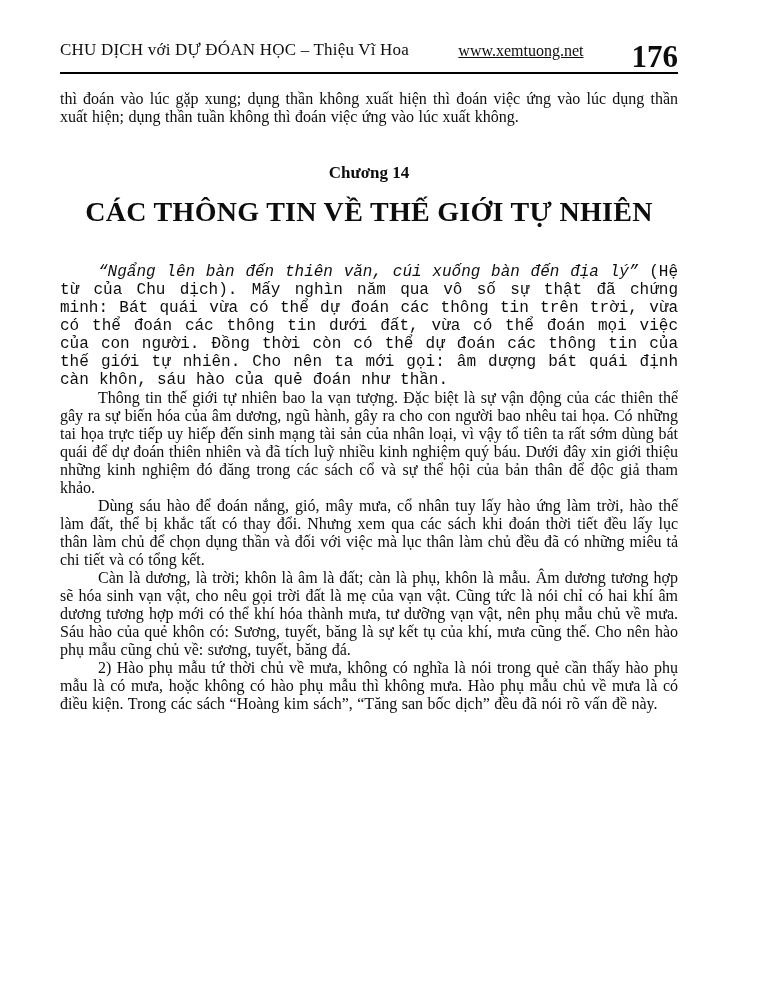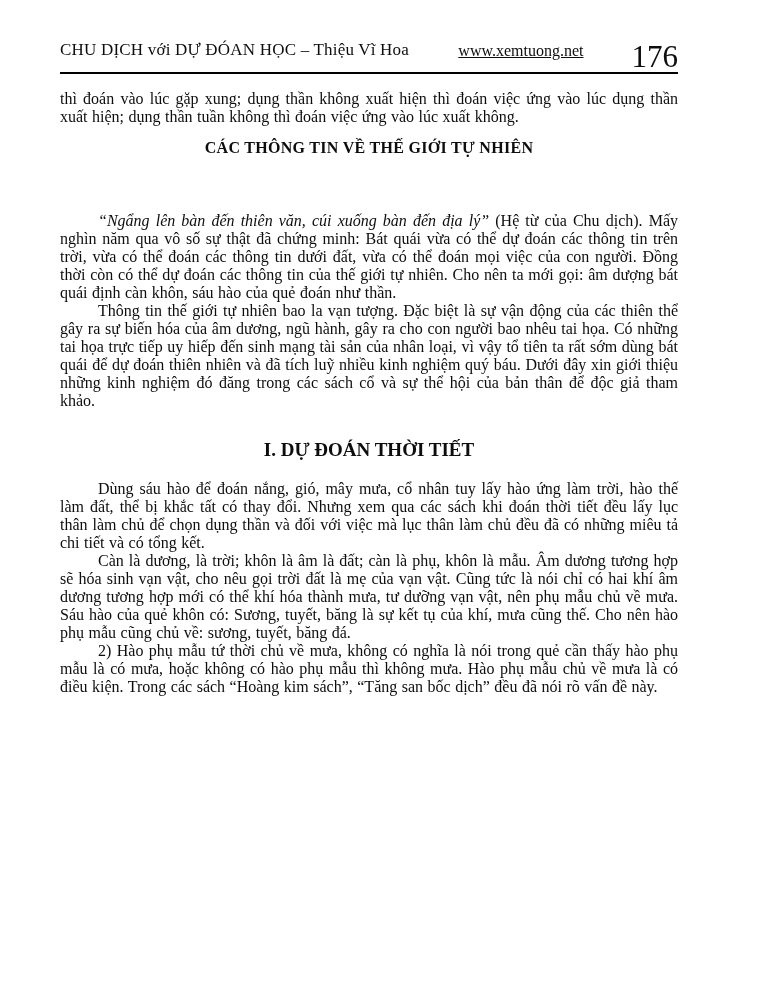--- a/index.html
+++ b/index.html
@@ -34,21 +34,21 @@
   }
   .site-link {
     font-size: 16px;
     color: #0d0d0d;
     white-space: nowrap;
     padding-bottom: 10px;
     margin-right: 48px;
   }
   .page-number {
     font-size: 31px;
-    font-weight: normal;
+    font-weight: bold;
     line-height: 0.85;
     white-space: nowrap;
   }
   
   .body-text {
     margin-top: 16px;
   }
   .para {
     margin: 0;
     font-size: 16px;
@@ -61,25 +61,25 @@
 
   .chapter-label {
     margin: 37px 0 0 0;
     text-align: center;
     font-size: 17px;
     font-weight: bold;
   }
   .chapter-title {
     margin: 13px 0 0 0;
     text-align: center;
-    font-size: 16px;
+    font-size: 28px;
     font-weight: bold;
     letter-spacing: 0.3px;
   }
-  .after-title { margin-top: 55px; }
+  .after-title { margin-top: 35px; font-family: Liberation Mono, monospace; }
 
   .section-title {
     margin: 29px 0 19px 0;
     text-align: center;
     font-size: 19px;
     font-weight: bold;
   }
   .sub-heading {
     margin: 17px 0 16px 0;
     font-size: 16.5px;
@@ -97,28 +97,28 @@
     <span class="book-title">CHU DỊCH với DỰ ĐÓAN HỌC – Thiệu Vĩ Hoa</span>
     <a class="site-link" href="#">www.xemtuong.net</a>
     <span class="page-number">176</span>
   </div>
 
   <div class="body-text">
 
     <p class="para">thì đoán vào lúc gặp xung; dụng thần không xuất hiện thì đoán việc ứng vào lúc dụng thần xuất hiện; dụng thần tuần không thì đoán việc ứng vào lúc xuất không.</p>
 
 
+    <p class="chapter-label">Chương 14</p>
 
     <h1 class="chapter-title">CÁC THÔNG TIN VỀ THẾ GIỚI TỰ NHIÊN</h1>
 
     <p class="para indent after-title"><span class="quote-italic">“Ngẩng lên bàn đến thiên văn, cúi xuống bàn đến địa lý”</span><span> (Hệ từ của Chu dịch). Mấy nghìn năm qua vô số sự thật đã chứng minh: Bát quái vừa có thể dự đoán các thông tin trên trời, vừa có thể đoán các thông tin dưới đất, vừa có thể đoán mọi việc của con người. Đồng thời còn có thể dự đoán các thông tin của thế giới tự nhiên. Cho nên ta mới gọi: âm dượng bát quái định càn khôn, sáu hào của quẻ đoán như thần.</span></p>
 
     <p class="para indent">Thông tin thế giới tự nhiên bao la vạn tượng. Đặc biệt là sự vận động của các thiên thể gây ra sự biến hóa của âm dương, ngũ hành, gây ra cho con người bao nhêu tai họa. Có những tai họa trực tiếp uy hiếp đến sinh mạng tài sản của nhân loại, vì vậy tổ tiên ta rất sớm dùng bát quái để dự đoán thiên nhiên và đã tích luỹ nhiều kinh nghiệm quý báu. Dưới đây xin giới thiệu những kinh nghiệm đó đăng trong các sách cổ và sự thể hội của bản thân để độc giả tham khảo.</p>
 
-    <h2 class="section-title">I. DỰ ĐOÁN THỜI TIẾT</h2>
 
 
     <p class="para indent">Dùng sáu hào để đoán nắng, gió, mây mưa, cổ  nhân tuy lấy hào ứng làm trời, hào thế làm đất, thể bị khắc tất có thay đổi. Nhưng xem qua các sách khi đoán thời tiết đều lấy lục thân làm chủ để chọn dụng thần và đối với việc mà lục thân làm chủ đều đã có những miêu tả chi tiết và có tổng kết.</p>
 
 
     <p class="para indent">Càn là dương, là trời; khôn là âm là đất; càn là phụ, khôn là mẫu. Âm dương tương hợp sẽ hóa sinh vạn vật, cho nêu gọi trời đất là mẹ của vạn vật. Cũng tức là nói chỉ có hai khí âm dương tương hợp mới có thể khí hóa thành mưa, tư dưỡng vạn vật, nên phụ mẫu chủ về mưa. Sáu hào của quẻ khôn có: Sương, tuyết, băng là sự kết tụ của khí, mưa cũng thế. Cho nên hào phụ mẫu cũng chủ về: sương, tuyết, băng đá.</p>
 
     <p class="para indent">2) Hào phụ mẫu tứ thời chủ về mưa, không có nghĩa là nói trong quẻ cần thấy hào phụ mẫu là có mưa, hoặc không có hào phụ mẫu thì không mưa. Hào phụ mẫu chủ về mưa là có điều kiện. Trong các sách “Hoàng kim sách”, “Tăng san bốc dịch” đều đã nói rõ vấn đề này.</p>
 
   </div>

